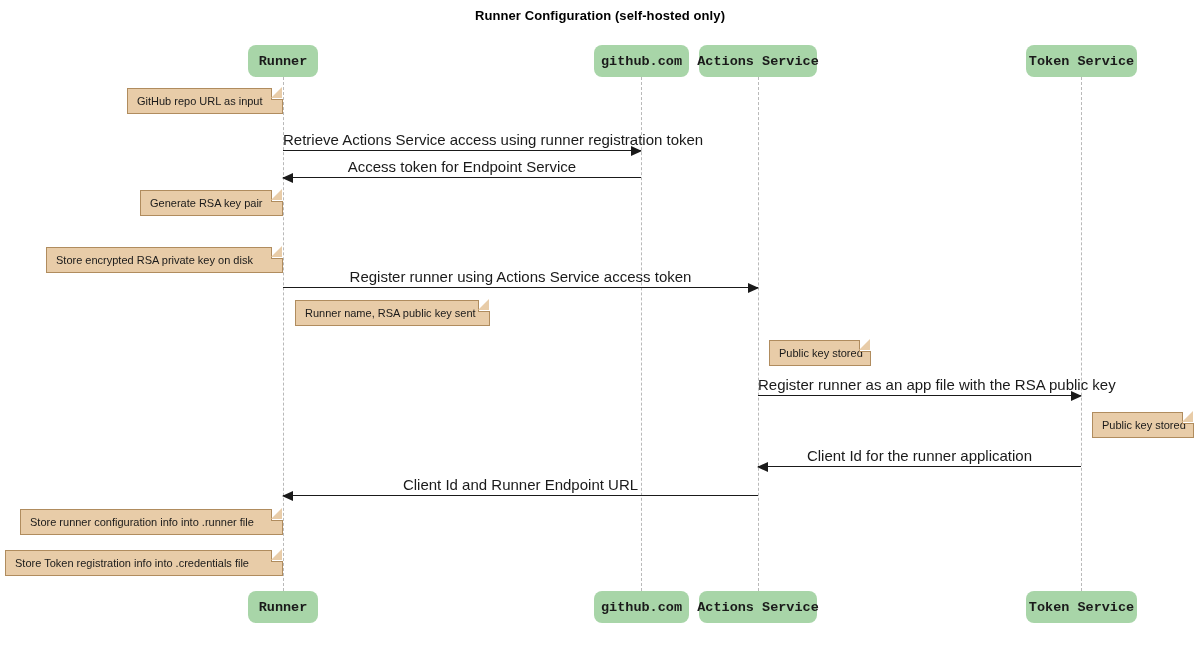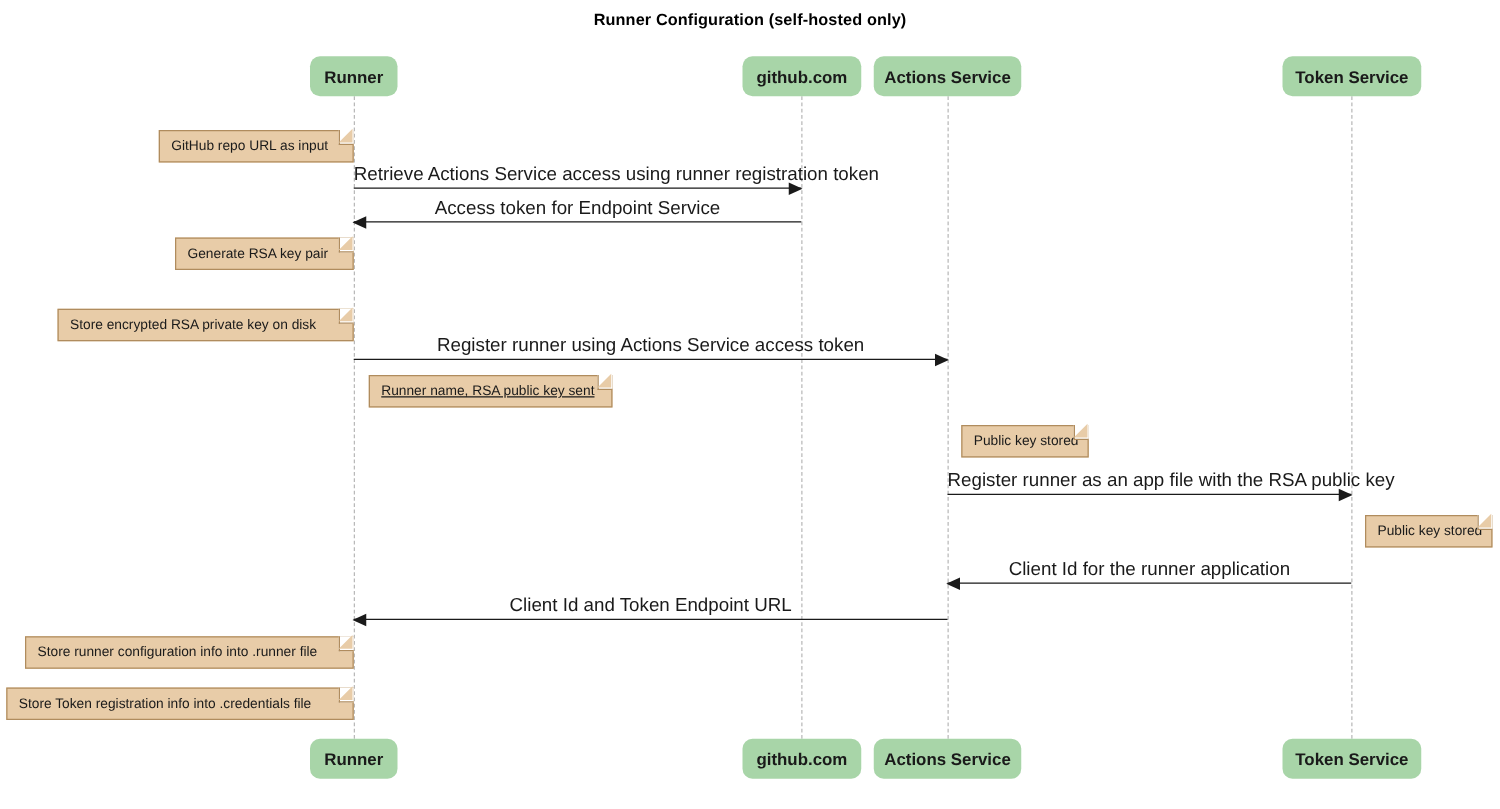--- a/index.html
+++ b/index.html
@@ -42,20 +42,21 @@
     border-radius: 8px;
     display: flex;
     align-items: center;
     justify-content: center;
     font-size: 13.5px;
     font-weight: bold;
     color: #1a1a1a;
     box-sizing: border-box;
     padding: 0 12px;
     white-space: nowrap;
+    font-family: Liberation Mono, monospace;
   }
   .note {
     position: absolute;
     background: #e8cca8;
     border: 1px solid #b08c5e;
     box-sizing: border-box;
     height: 26px;
     display: flex;
     align-items: center;
     padding: 0 9px;
@@ -156,37 +157,37 @@
       <div class="msg" style="left: 758px; top: 395px; width: 323px;">
         <div class="arrowhead right"></div>
         <div class="msg-label">Register runner as an app file with the RSA public key</div>
       </div>
       <div class="msg" style="left: 758px; top: 466px; width: 323px;">
         <div class="arrowhead left"></div>
         <div class="msg-label">Client Id for the runner application</div>
       </div>
       <div class="msg" style="left: 283px; top: 495px; width: 475px;">
         <div class="arrowhead left"></div>
-        <div class="msg-label">Client Id and Token Endpoint URL</div>
+        <div class="msg-label">Client Id and Runner Endpoint URL</div>
       </div>
     </div>
   <div id="notes">
-      <div class="note" style="left: 127px; top: 104px; width: 156px;">
+      <div class="note" style="left: 127px; top: 88px; width: 156px;">
         <span>GitHub repo URL as input</span>
         <span class="fold"></span>
       </div>
       <div class="note" style="left: 140px; top: 190px; width: 143px;">
         <span>Generate RSA key pair</span>
         <span class="fold"></span>
       </div>
       <div class="note" style="left: 46px; top: 247px; width: 237px; text-align: right;">
         <span>Store encrypted RSA private key on disk</span>
         <span class="fold"></span>
       </div>
-      <div class="note" style="left: 295px; top: 300px; width: 195px; text-decoration: underline;">
+      <div class="note" style="left: 295px; top: 300px; width: 195px;">
         <span>Runner name, RSA public key sent</span>
         <span class="fold"></span>
       </div>
       <div class="note" style="left: 769px; top: 340px; width: 102px;">
         <span>Public key stored</span>
         <span class="fold"></span>
       </div>
       <div class="note" style="left: 1092px; top: 412px; width: 102px;">
         <span>Public key stored</span>
         <span class="fold"></span>

